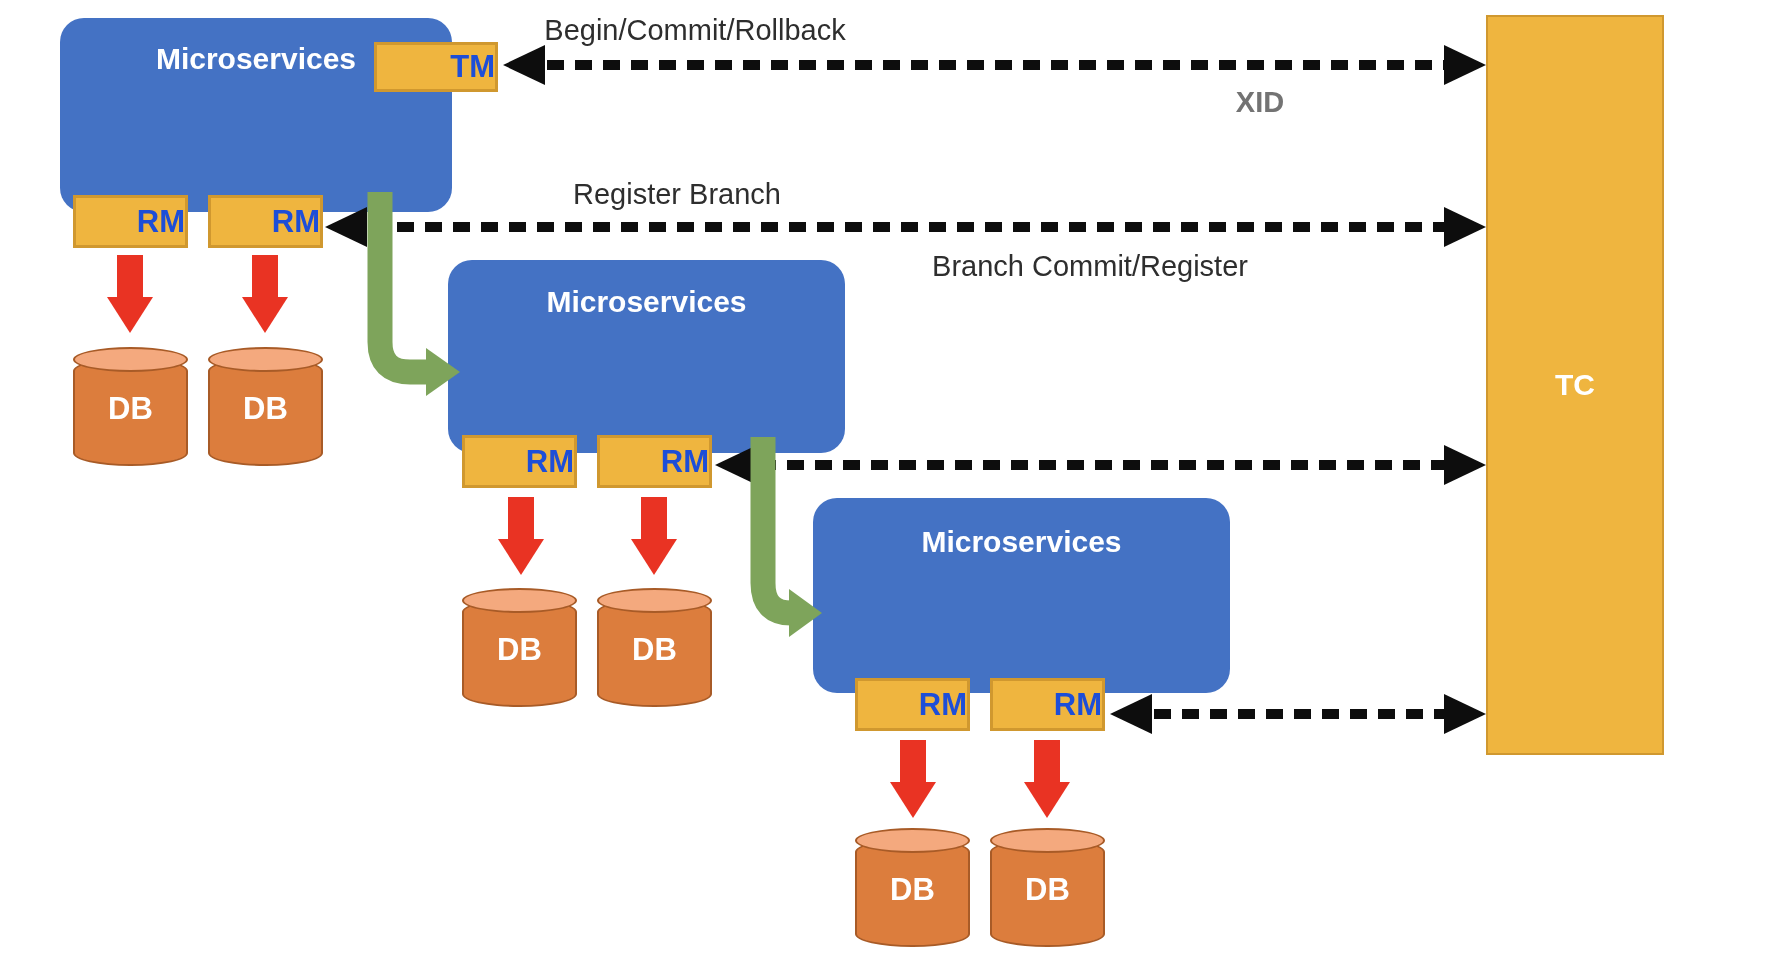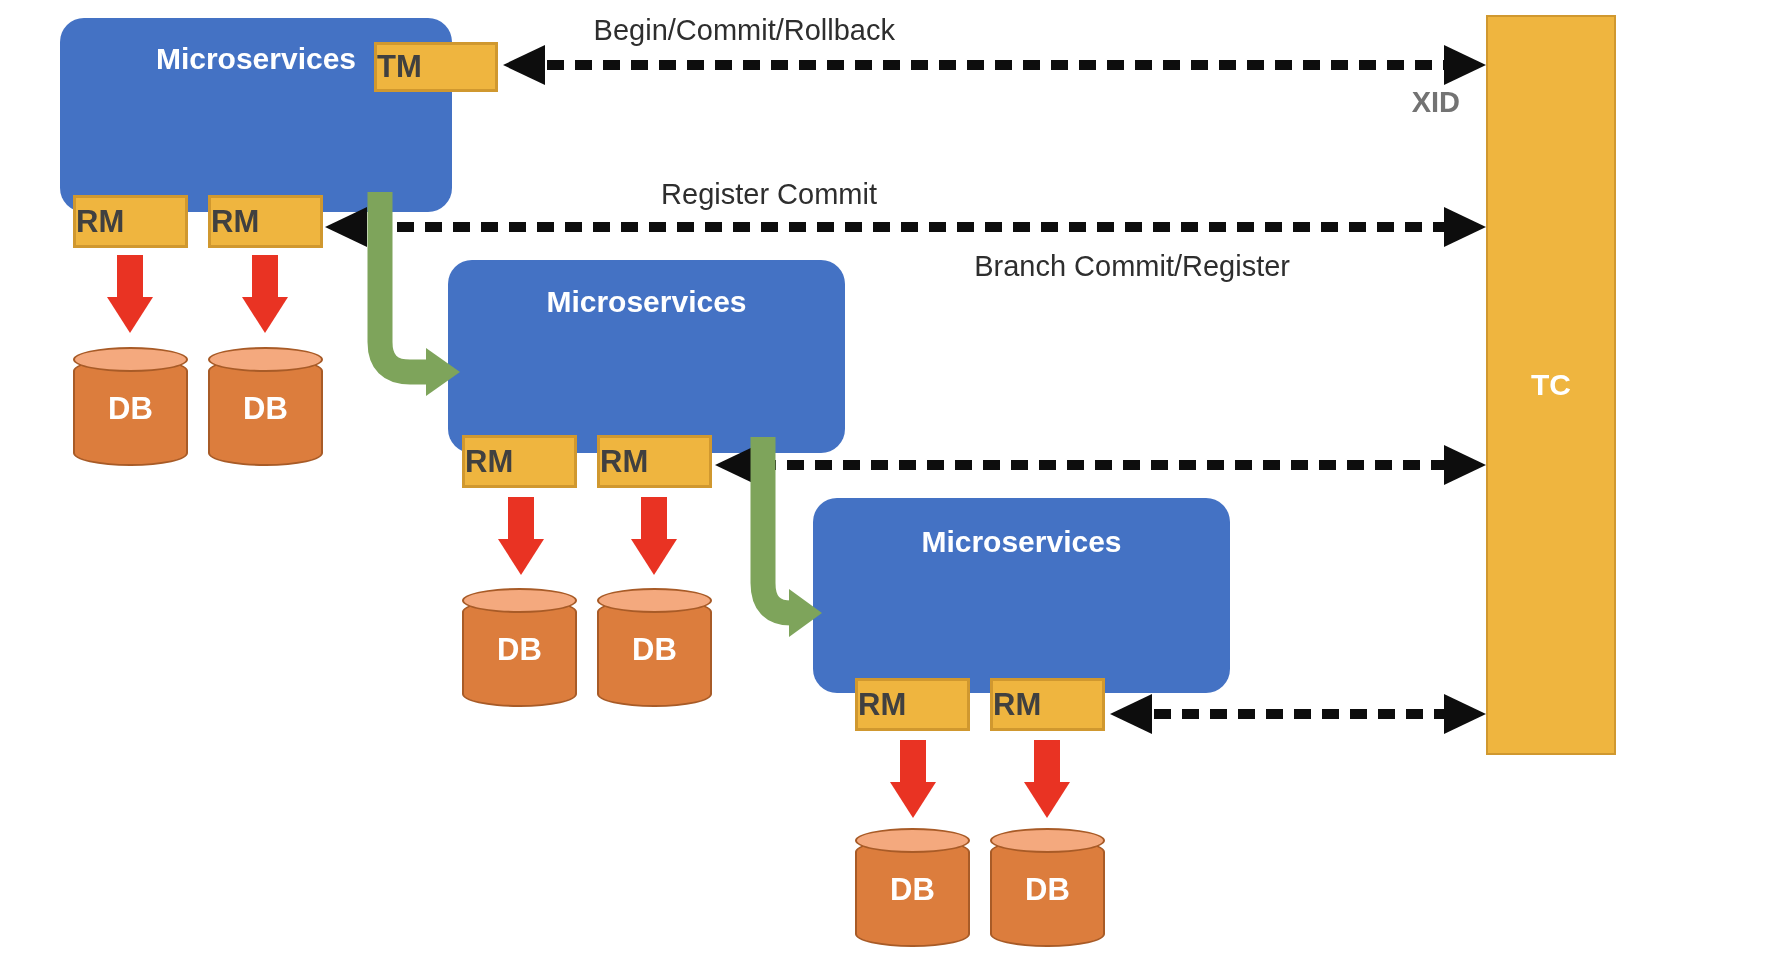--- a/index.html
+++ b/index.html
@@ -15,27 +15,27 @@
   }
   .svc-label{
     position:absolute;left:0;right:0;text-align:center;
     color:#ffffff;font-weight:bold;font-size:30px;line-height:32px;
   }
   
   .badge{
     position:absolute;box-sizing:border-box;
     background:var(--accent-orange,#efb53f);
     border:3px solid var(--accent-orange-border,#d0982f);
-    color:#404040;font-weight:bold;font-size:31px;text-align:left;
+    color:#1d4ed8;font-weight:bold;font-size:31px;text-align:right;
   }
   .badge.tm{width:124px;height:50px;line-height:44px;}
   .badge.rm{width:115px;height:53px;line-height:47px;}
   
   .tc{
-    position:absolute;left:1486px;top:15px;width:130px;height:740px;
+    position:absolute;left:1486px;top:15px;width:178px;height:740px;
     box-sizing:border-box;background:var(--accent-orange,#efb53f);
     border:2px solid var(--accent-orange-border,#d0982f);
     display:flex;align-items:center;justify-content:center;
     color:#ffffff;font-weight:bold;font-size:30px;
   }
   
   .cyl{position:absolute;width:115px;height:119px;}
   .cyl-body{
     position:absolute;left:0;right:0;top:11px;bottom:0;box-sizing:border-box;
     background:var(--db-body,#dc7d3d);
@@ -69,21 +69,21 @@
     border-top:20px solid transparent;border-bottom:20px solid transparent;
     border-right:42px solid var(--line-black,#0d0d0d);
   }
   .head-right{
     position:absolute;width:0;height:0;
     border-top:20px solid transparent;border-bottom:20px solid transparent;
     border-left:42px solid var(--line-black,#0d0d0d);
   }
   
   .msg{
-    position:absolute;width:400px;text-align:right;
+    position:absolute;width:400px;text-align:center;
     color:var(--label-dark,#2e2e2e);font-size:29px;white-space:nowrap;
   }
   .msg.bold{font-weight:bold;color:#737373;}
 </style>
 </head>
 <body>
 
 <div class="svc" style="left:60px;top:18px;width:392px;height:194px;">
   <div class="svc-label" style="top:25px;">Microservices</div>
 </div>
@@ -175,14 +175,14 @@
   <path d="M380,192 L380,342 Q380,372 410,372 L428,372" fill="none" style="stroke:var(--arrow-green,#7ea45b);" stroke-width="25"></path>
   <polygon points="426,348 460,372 426,396" style="fill:var(--arrow-green,#7ea45b);"></polygon>
 </svg>
 <svg class="abs" style="left:735px;top:430px;" width="100" height="220" viewBox="735 430 100 220">
   <path d="M763,437 L763,583 Q763,613 791,613" fill="none" style="stroke:var(--arrow-green,#7ea45b);" stroke-width="25"></path>
   <polygon points="789,589 822,613 789,637" style="fill:var(--arrow-green,#7ea45b);"></polygon>
 </svg>
 
 <div class="msg" style="left:495px;top:14px;">Begin/Commit/Rollback</div>
 <div class="msg bold" style="left:1060px;top:86px;">XID</div>
-<div class="msg" style="left:477px;top:178px;">Register Commit</div>
+<div class="msg" style="left:477px;top:178px;">Register Branch</div>
 <div class="msg" style="left:890px;top:250px;">Branch Commit/Register</div>
 
 </body></html>

